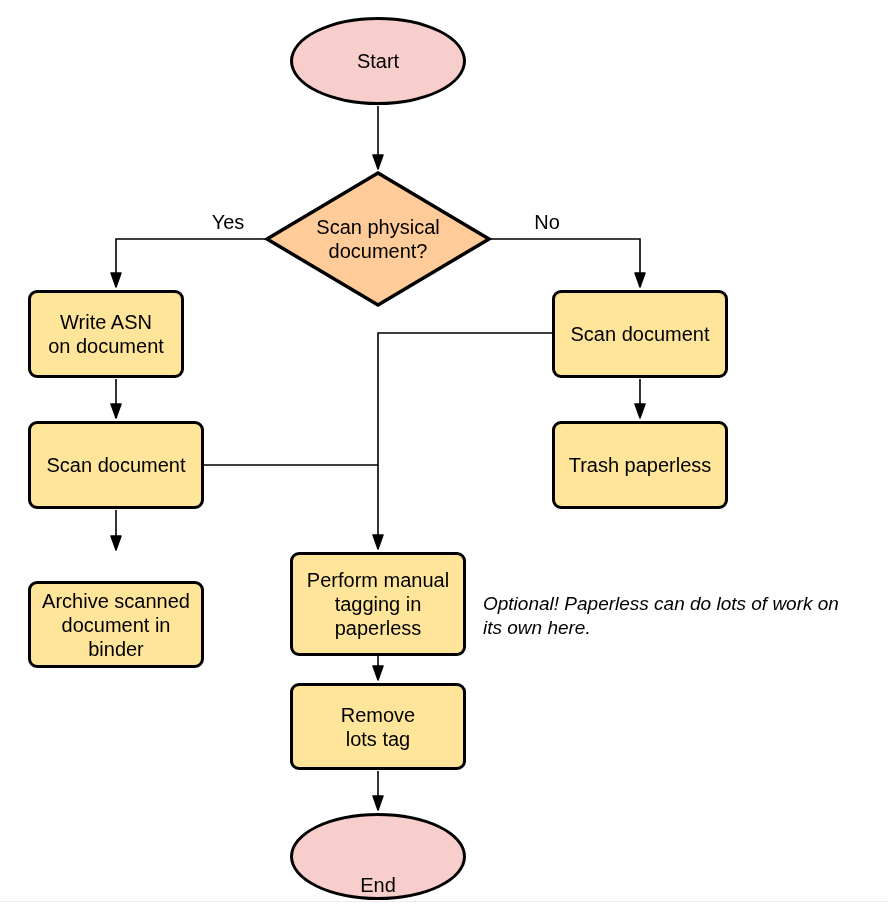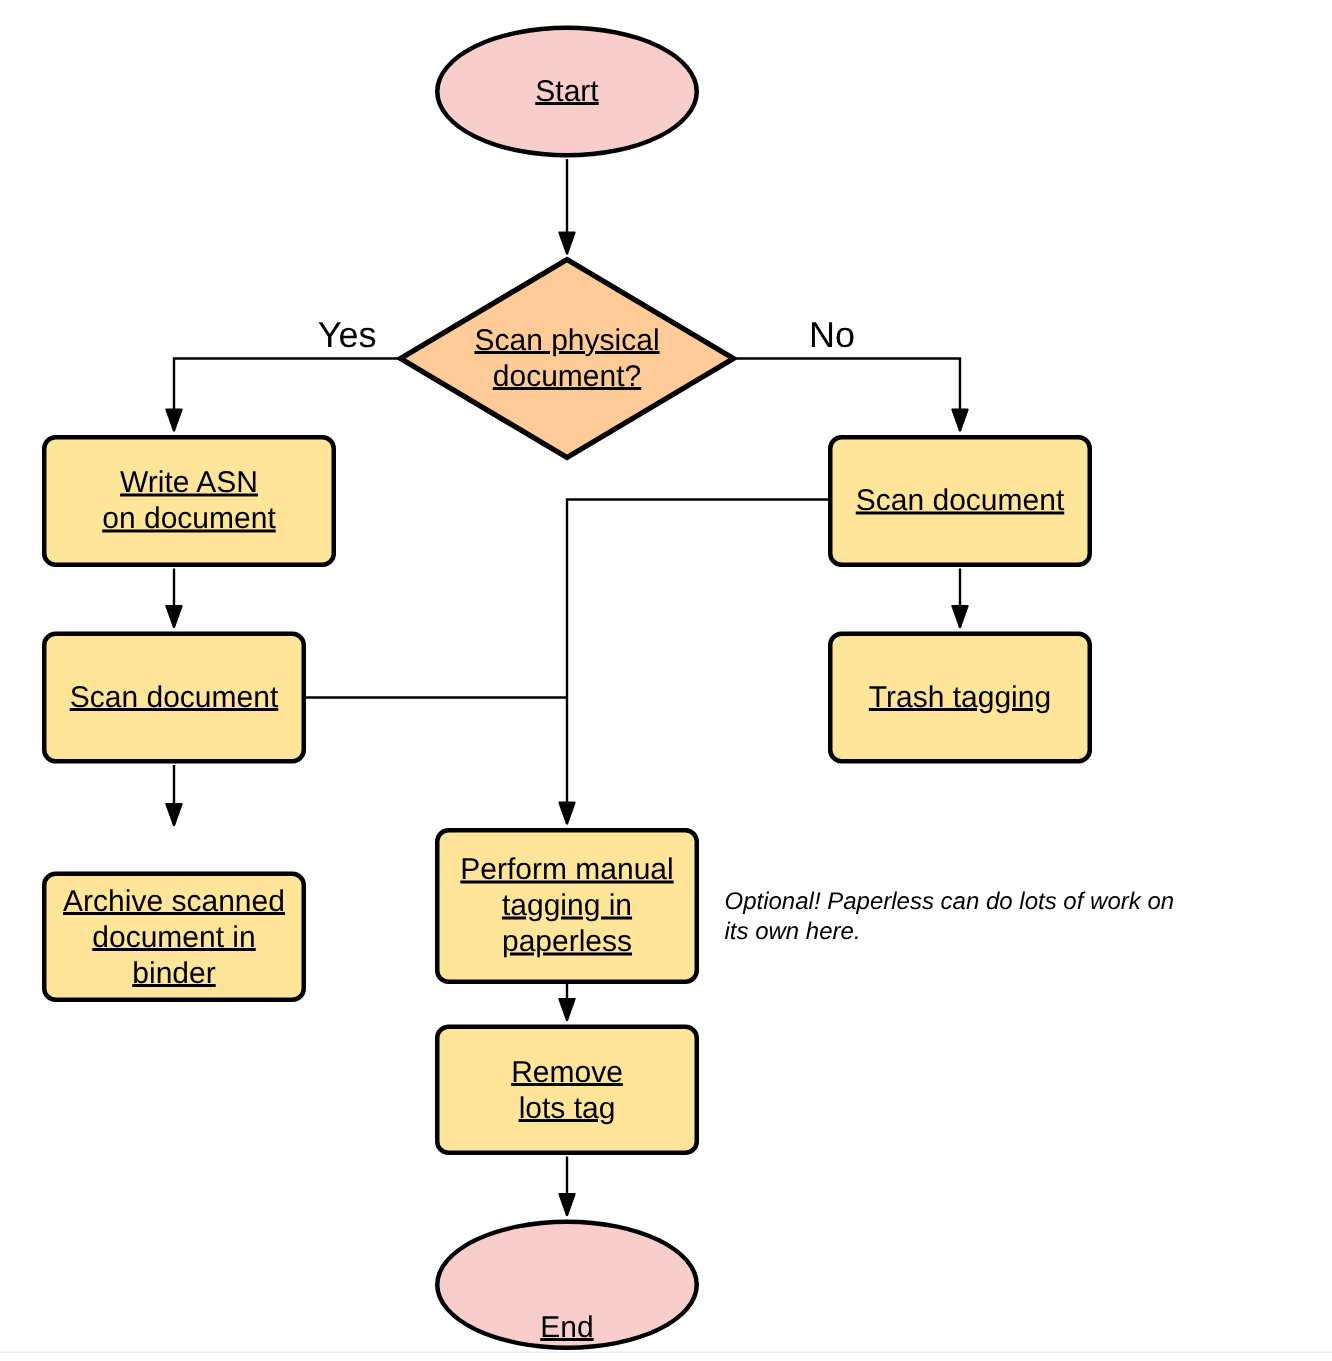--- a/index.html
+++ b/index.html
@@ -9,38 +9,38 @@
     overflow:hidden;
   }
   svg.edge-layer { position:absolute; left:0; top:0; }
   .edge { fill:none; stroke:var(--stroke,#000); stroke-width:1.6px; }
   .diamond { fill:var(--decision-fill,#ffcc99); stroke:var(--stroke,#000); stroke-width:3.5px; }
 
   .node {
     position:absolute; display:flex; align-items:center; justify-content:center;
     text-align:center; font-size:20px; line-height:1.2; box-sizing:border-box;
   }
-  .node span { white-space:pre-line;text-decoration:underline; }
+  .node span { white-space:pre-line; }
   .process {
     background:var(--process-fill,#ffe599);
     border:3px solid var(--stroke,#000);
     border-radius:9px;
   }
   .terminator {
     background:var(--terminator-fill,#f8cecc);
     border:3.5px solid var(--stroke,#000);
     border-radius:50%;
   }
   .decision-label { background:transparent; }
 
   .edge-label {
-    position:absolute; font-size:24px; line-height:1.2; text-align:right;
+    position:absolute; font-size:20px; line-height:1.2; text-align:center;
   }
   .annotation {
-    position:absolute; font-size:16px; line-height:1.25; font-style:italic;
+    position:absolute; font-size:19px; line-height:1.25; font-style:italic;
     white-space:pre-line; text-align:left;
   }
   .bottom-edge {
     position:absolute; left:0; top:901px; width:888px; height:1px; background:#ececec;
   }
 </style>
 </head>
 <body>
 
 <div class="canvas">
@@ -71,41 +71,41 @@
   </div>
 
   <div class="node decision-label" style="left:268px; top:172px; width:220px; height:134px;">
     <span>Scan physical
 document?</span>
   </div>
 
   <div class="edge-label" style="left:205px; top:210px; width:46px;">Yes</div>
   <div class="edge-label" style="left:524px; top:210px; width:46px;">No</div>
 
-  <div class="node process" style="left:28px; top:290px; width:196px; height:88px;">
+  <div class="node process" style="left:28px; top:290px; width:156px; height:88px;">
     <span>Write ASN
 on document</span>
   </div>
 
   <div class="node process" style="left:28px; top:421px; width:176px; height:88px;">
     <span>Scan document</span>
   </div>
 
   <div class="node process" style="left:28px; top:581px; width:176px; height:87px;">
     <span>Archive scanned
 document in
 binder</span>
   </div>
 
   <div class="node process" style="left:552px; top:290px; width:176px; height:88px;">
     <span>Scan document</span>
   </div>
 
   <div class="node process" style="left:552px; top:421px; width:176px; height:88px;">
-    <span>Trash tagging</span>
+    <span>Trash paperless</span>
   </div>
 
   <div class="node process" style="left:290px; top:552px; width:176px; height:104px;">
     <span>Perform manual
 tagging in
 paperless</span>
   </div>
 
   <div class="annotation" style="left:483px; top:592px; width:400px;">Optional! Paperless can do lots of work on
 its own here.</div>

